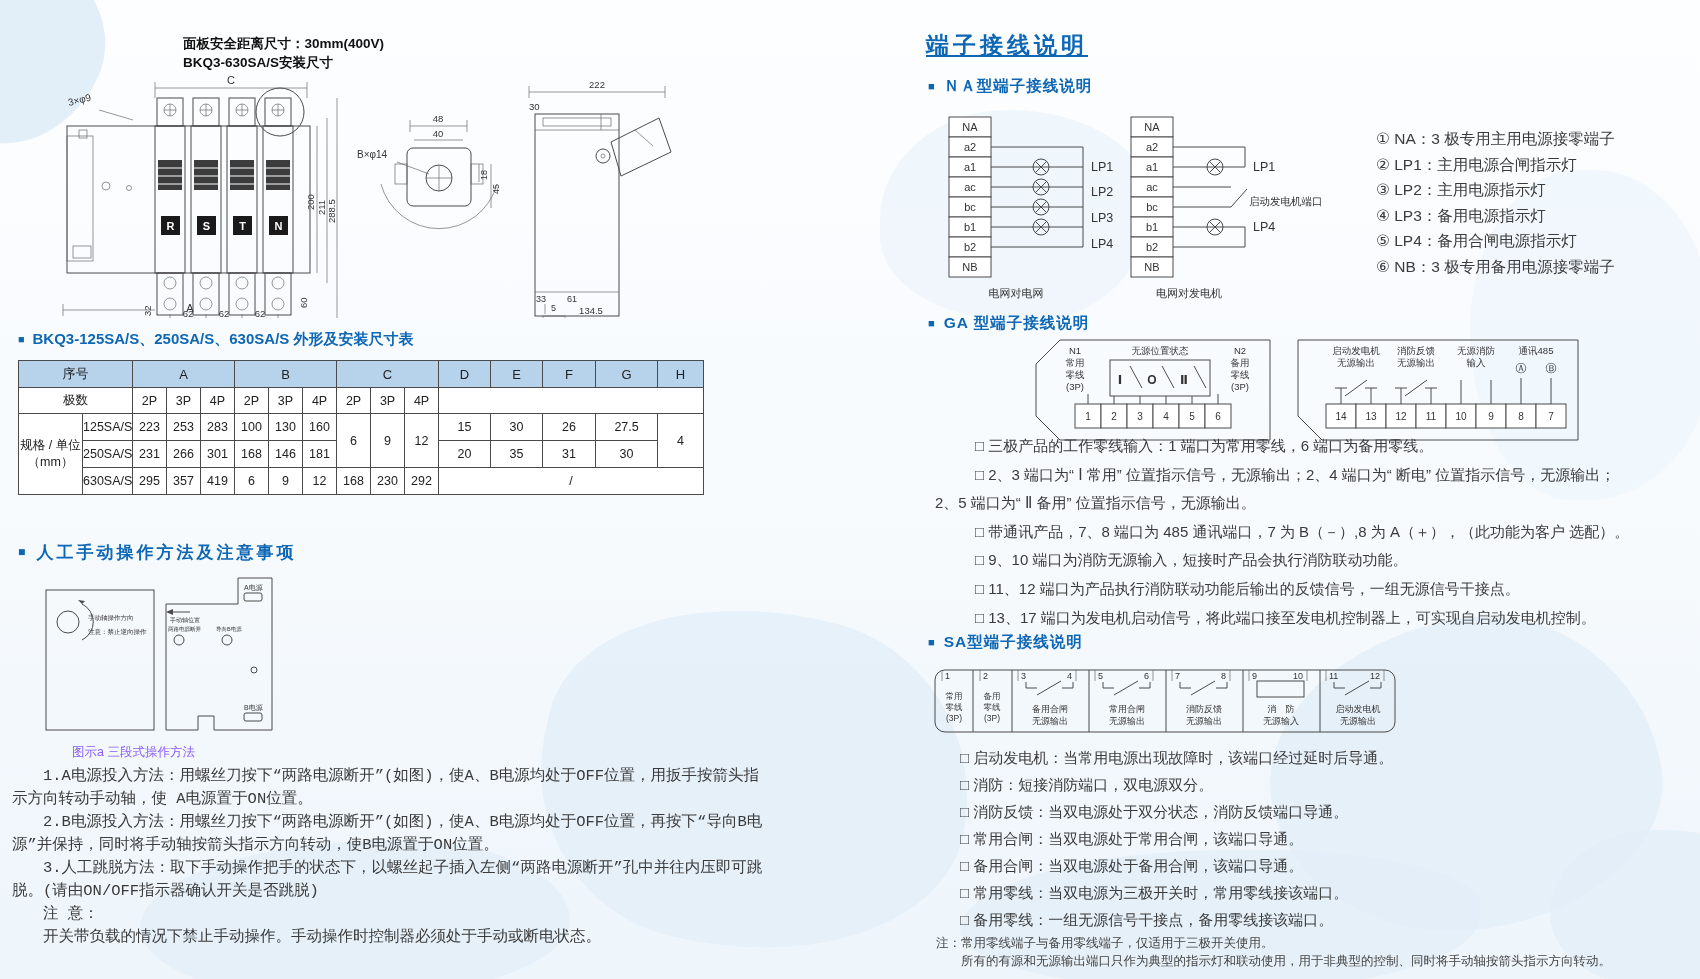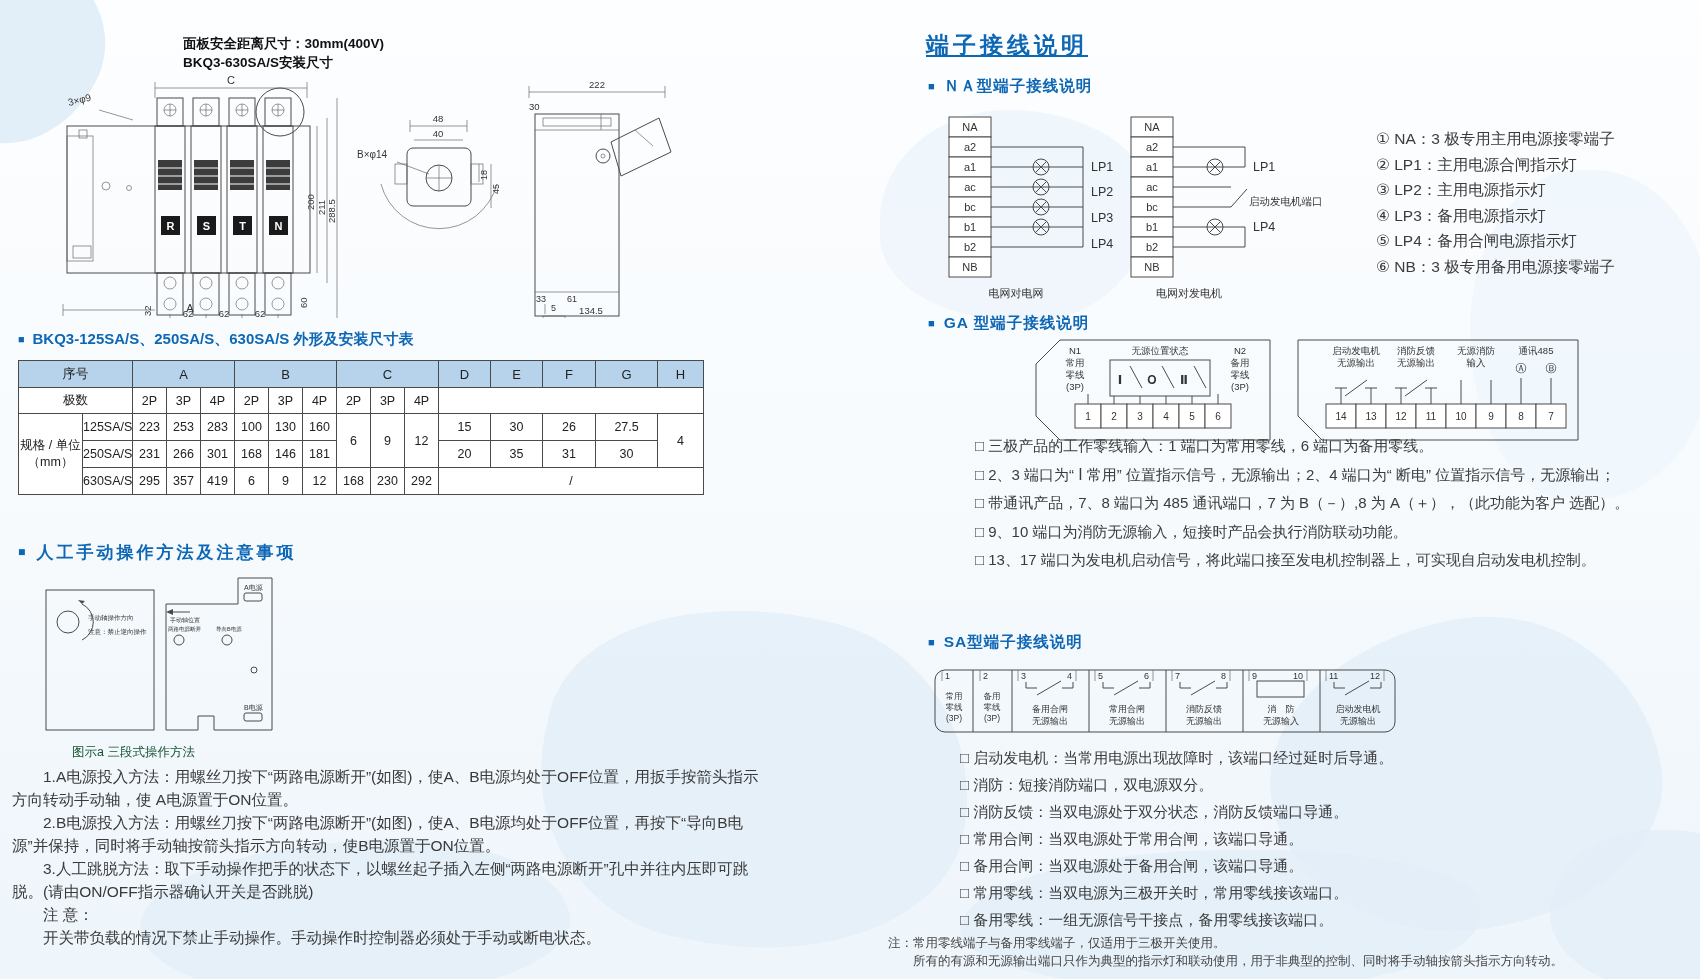--- a/index.html
+++ b/index.html
@@ -14,31 +14,31 @@
   .abs{position:absolute;}
   .blue{color:#0e67b5;}
   .sec-head{font-weight:bold;color:#0e67b5;display:flex;align-items:center;gap:8px;}
   .sec-head .sq{font-size:.72em;line-height:1;}
   .dwg-title{font-weight:bold;color:#111;font-size:13.5px;line-height:19px;}
   
   table.dim{border-collapse:collapse;table-layout:fixed;font-size:12.5px;color:#222;}
   table.dim td{border:1px solid #4a4a4a;text-align:center;vertical-align:middle;padding:0;background:#fff;margin-left:20px;}
   table.dim tr.hd td{background:#b7d3eb;font-weight:500;font-size:13px;}
   
-  .paras{font-size:15.5px;color:#3a3a3a;line-height:23px;}
+  .paras{font-size:15.5px;color:#3a3a3a;line-height:23px;font-family:Liberation Mono, monospace;}
   .paras p{margin:0;text-indent:2em;}
-  .caption{font-size:12.5px;color:#14532d;}
+  .caption{font-size:12.5px;color:#8b5cf6;}
   .list{font-size:15px;color:#3b3b3b;white-space:nowrap;}
   .na-notes{line-height:25.5px;font-size:15.5px;}
   .ga-items{line-height:28.6px;}
   .ga-items .item{padding-left:120px;}
   .ga-items .cont{padding-left:80px;}
   .sa-items{line-height:27px;}
   .sa-items .item{padding-left:105px;}
-  .note-line{font-size:12.5px;color:#444;white-space:nowrap;}
+  .note-line{font-size:12.5px;color:#444;white-space:nowrap;margin-left:48px;}
   
   svg .ln{stroke:#4a4a4a;stroke-width:1;fill:none;}
   svg .thin{stroke:#6a6a6a;stroke-width:.7;fill:none;}
   svg .txt{fill:#333;font-family:"Liberation Sans","DejaVu Sans",sans-serif;}
   svg .ctr{text-anchor:middle;}
   svg .cellrect{fill:#fff;stroke:#4a4a4a;stroke-width:1;}
 </style>
 </head>
 <body>
 
@@ -546,22 +546,24 @@
       <rect class="cellrect" x="476" y="68" width="30" height="24"></rect>
         <text class="txt ctr" x="491" y="84" font-size="10">8</text>
       <rect class="cellrect" x="506" y="68" width="30" height="24"></rect>
         <text class="txt ctr" x="521" y="84" font-size="10">7</text>
     </g>
   </svg>
 
   <div class="abs list ga-items" style="left:855px;top:432px;">
     <div class="item">□ 三极产品的工作零线输入：1 端口为常用零线，6 端口为备用零线。</div>
     <div class="item">□ 2、3 端口为“ Ⅰ 常用” 位置指示信号，无源输出；2、4 端口为“ 断电” 位置指示信号，无源输出；</div>
+    <div class="cont">2、5 端口为“ Ⅱ 备用” 位置指示信号，无源输出。</div>
     <div class="item">□ 带通讯产品，7、8 端口为 485 通讯端口，7 为 B（－）,8 为 A（＋），（此功能为客户 选配）。</div>
     <div class="item">□ 9、10 端口为消防无源输入，短接时产品会执行消防联动功能。</div>
+    <div class="item">□ 11、12 端口为产品执行消防联动功能后输出的反馈信号，一组无源信号干接点。</div>
     <div class="item">□ 13、17 端口为发电机启动信号，将此端口接至发电机控制器上，可实现自启动发电机控制。</div>
   </div>
 
   <div class="abs sec-head" style="left:928px;top:632px;font-size:15.5px;letter-spacing:1px;">
     <span class="sq">■</span>
     <span>SA型端子接线说明</span>
   </div>
 
   <svg class="abs" style="left:933px;top:668px;" width="465" height="66" viewBox="0 0 465 66">
     <rect class="ln" x="2" y="2" width="460" height="62" rx="10" fill="#fff"></rect>

